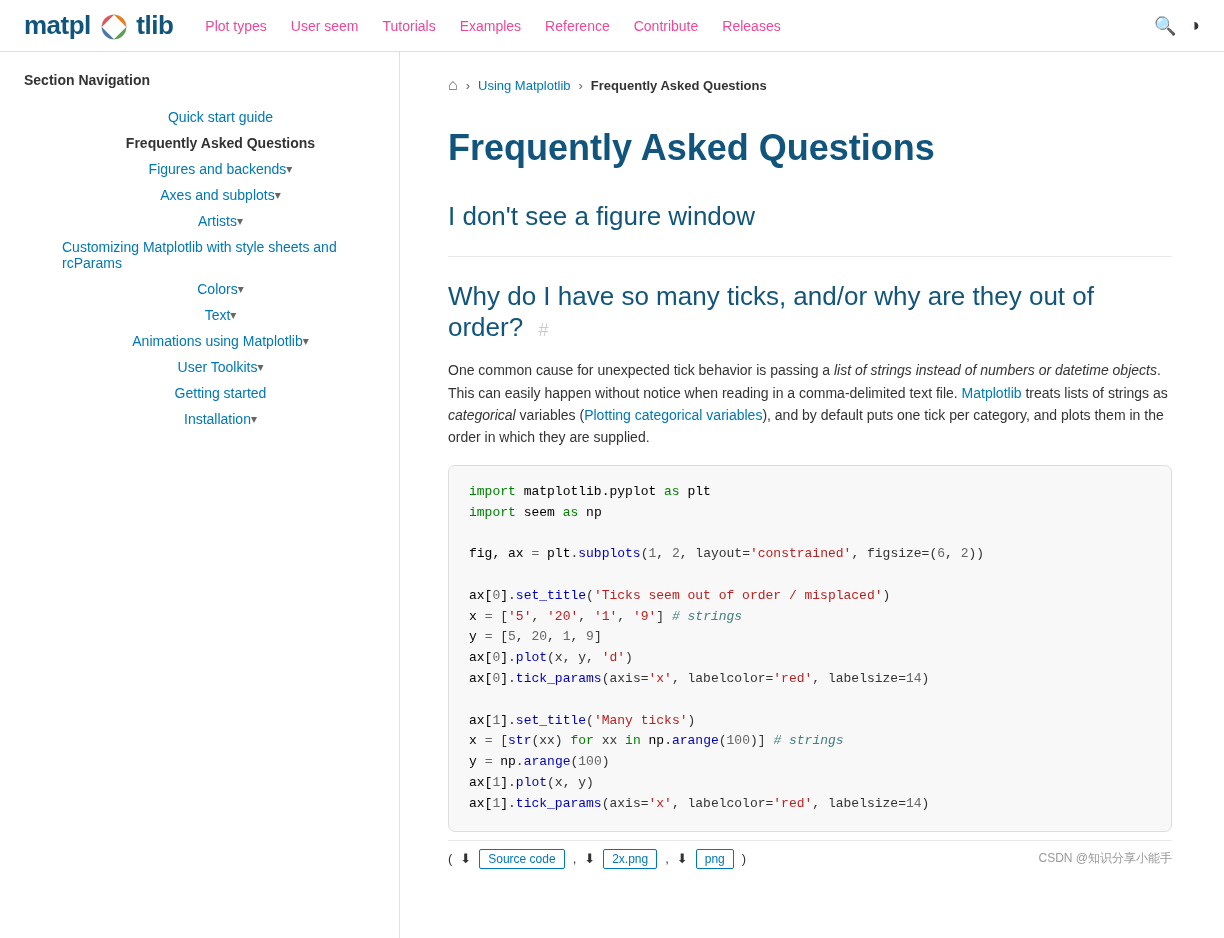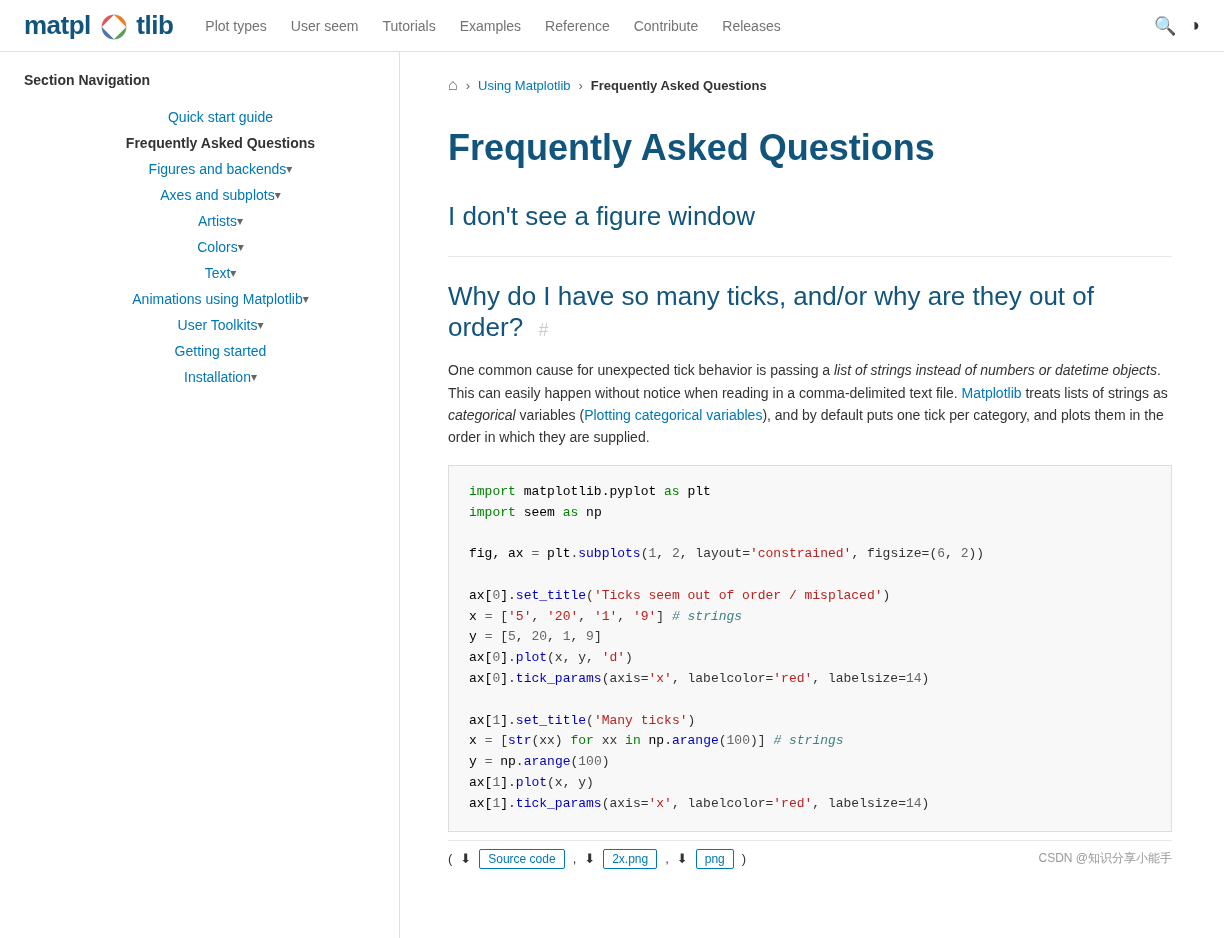--- a/index.html
+++ b/index.html
@@ -7,21 +7,21 @@
 
     
     .topnav {
       display: flex; align-items: center; padding: 0 24px; height: 52px;
       background: #fff; border-bottom: 1px solid #e0e0e0;
     }
     .logo { display: flex; align-items: center; margin-right: 32px; }
     .logo-text { font-size: 26px; font-weight: bold; color: #11557c; letter-spacing: -0.5px; }
     .logo-icon { width: 32px; height: 32px; margin: 0 2px; }
     .nav-links { display: flex; gap: 24px; flex: 1; }
-    .nav-link { color: #737373; text-decoration: none; font-size: 14px; cursor: pointer; }
+    .nav-link { color: #ec4899; text-decoration: none; font-size: 14px; cursor: pointer; }
     .nav-icons { display: flex; gap: 12px; align-items: center; }
     .nav-icon-btn { background: none; border: none; cursor: pointer; font-size: 18px; color: #333; }
 
     
     .layout { display: flex; min-height: calc(938px - 52px); }
 
     
     .sidebar {
       width: 400px; min-width: 400px; border-right: 1px solid #e0e0e0;
       padding: 20px 0; overflow-y: auto; background: #fff;
@@ -46,21 +46,21 @@
     h2.section-title { font-size: 26px; color: #11557c; font-weight: normal; margin-bottom: 16px; margin-top: 8px; }
     h2.section-title a.anchor-link { color: #ccc; font-size: 18px; text-decoration: none; margin-left: 8px; }
 
     
     .content-para { font-size: 14px; line-height: 1.6; color: #333; margin-bottom: 16px; }
     .content-para a { color: #0077b6; }
     .content-para em { font-style: italic; }
 
     
     .code-block {
-      background: #f8f8f8; border: 1px solid #ddd; border-radius: 0;
+      background: #f8f8f8; border: 1px solid #ddd; border-radius: 7px;
       padding: 16px 20px; font-family: 'Consolas', 'Courier New', monospace;
       font-size: 13px; line-height: 1.6; margin-bottom: 8px; overflow-x: auto;
     }
     .code-block .kw { color: #008000; font-weight: normal; }
     .code-block .st { color: #ba2121; } 
     .code-block .cm { color: #408080; font-style: italic; }
     .code-block .op { color: #666; }
 
     
     .code-footer { display: flex; align-items: center; justify-content: space-between; padding: 8px 0; font-size: 13px; border-top: 1px solid #e8e8e8; }
@@ -120,20 +120,23 @@
     </div>
     <div class="sidebar-item">
       <a>Axes and subplots</a>
       <span class="chevron">▾</span>
     </div>
     <div class="sidebar-item">
       <a>Artists</a>
       <span class="chevron">▾</span>
     </div>
     <div class="sidebar-item">
+      <a>Customizing Matplotlib with style sheets and rcParams</a>
+    </div>
+    <div class="sidebar-item">
       <a>Colors</a>
       <span class="chevron">▾</span>
     </div>
     <div class="sidebar-item">
       <a>Text</a>
       <span class="chevron">▾</span>
     </div>
     <div class="sidebar-item">
       <a>Animations using Matplotlib</a>
       <span class="chevron">▾</span>

